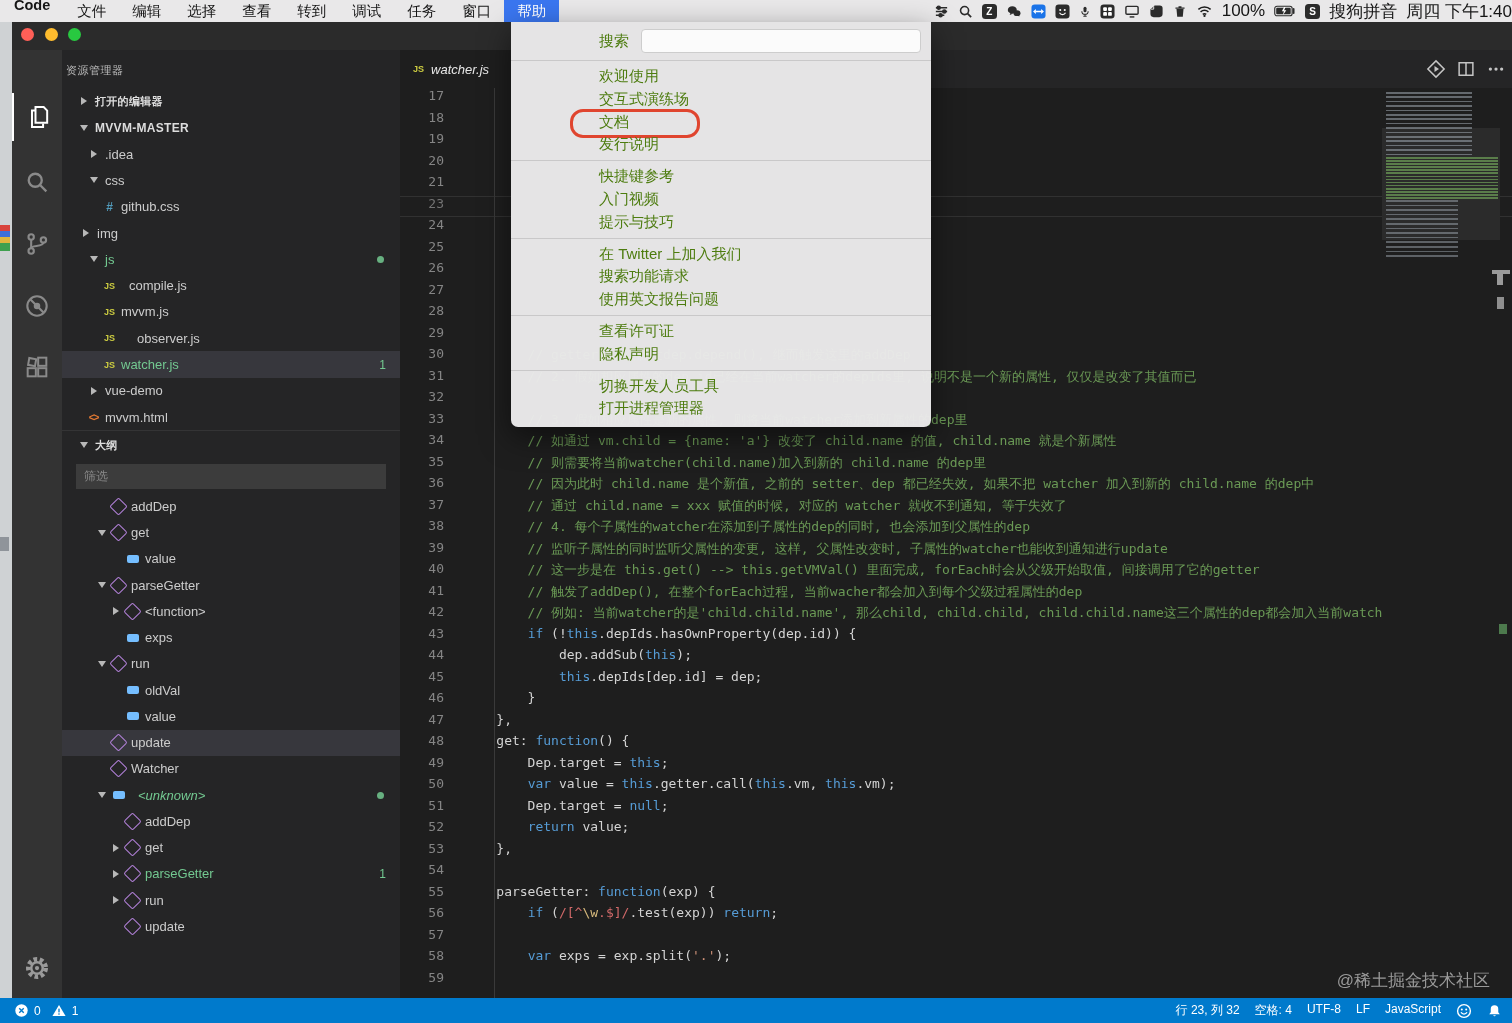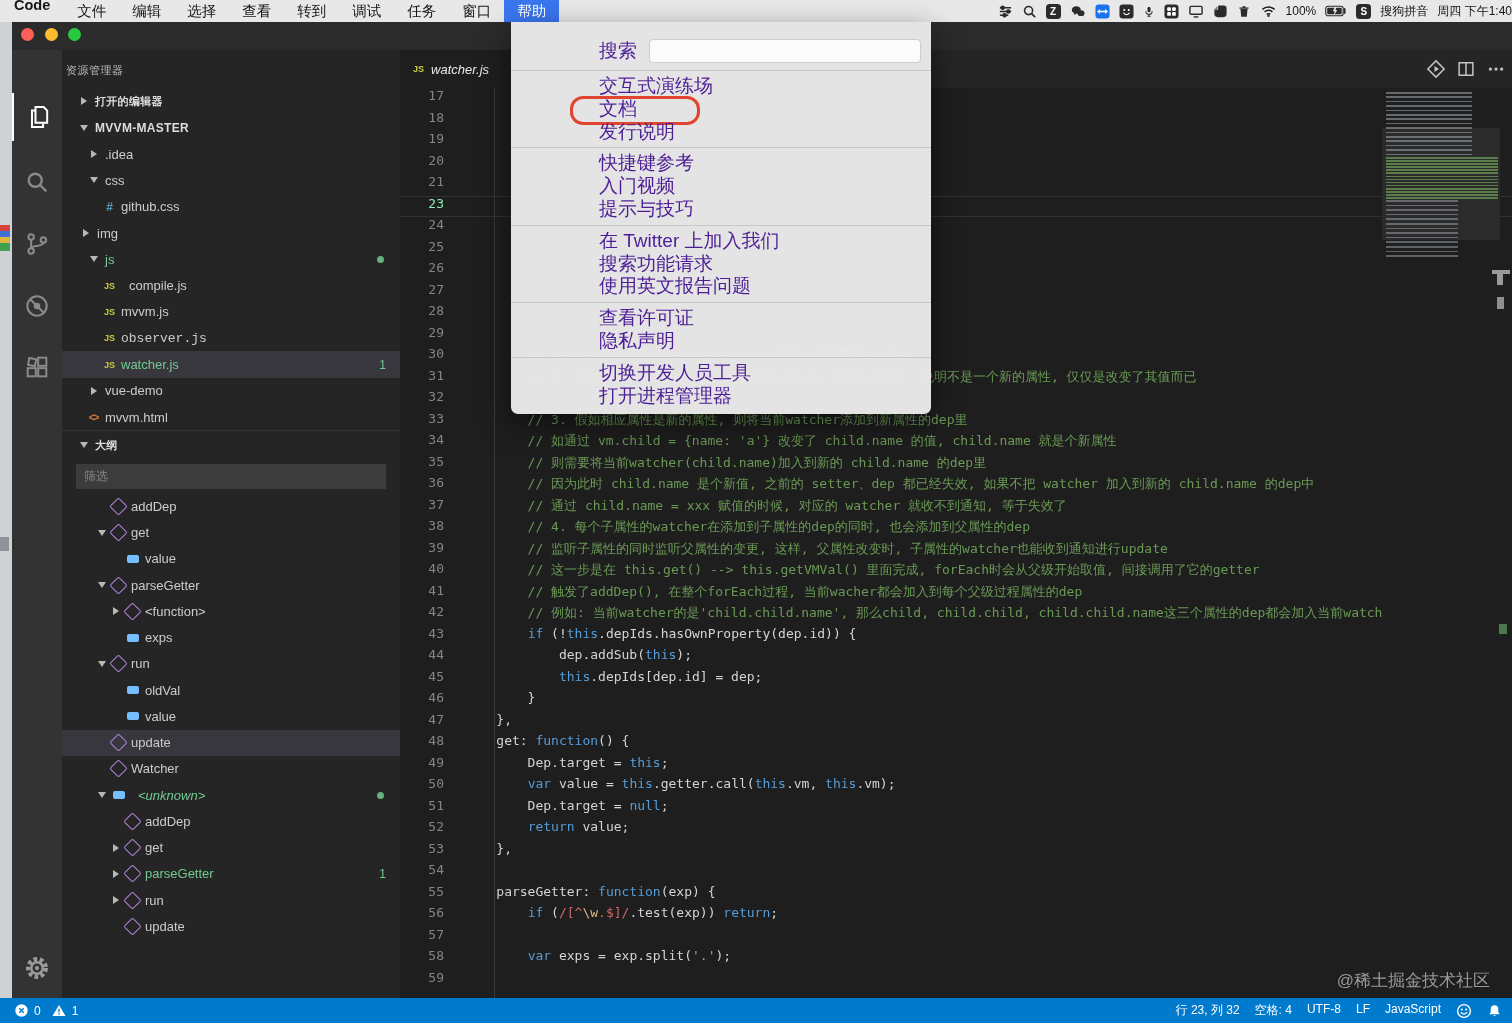--- a/index.html
+++ b/index.html
@@ -9,21 +9,21 @@
   #macbar{position:absolute;left:0;top:0;width:1512px;height:22px;background:#e9e8e9;
           display:flex;align-items:stretch;font-size:14.5px;color:#151515;z-index:60;}
   .mb-app{font-weight:bold;padding:0 14px 12px 14px;display:flex;align-items:center;}
   #mb-items{display:flex;}
   .mb-item{padding:0 13px;display:flex;align-items:center;}
   .mb-help{padding:0 13px;display:flex;align-items:center;background:#3a76f0;color:#fff;}
   #tray{margin-left:auto;display:flex;align-items:center;gap:9px;padding-right:0;}
   .tray-ic{display:flex;align-items:center;}
   .tray-app{width:15px;height:15px;border-radius:3.5px;background:#2b2b2b;color:#fff;font-size:10px;
             font-weight:bold;display:flex;align-items:center;justify-content:center;}
-  .tray-text{font-size:12px;color:#151515;white-space:nowrap;}
+  .tray-text{font-size:17px;color:#151515;white-space:nowrap;}
   
   #desktop{position:absolute;left:0;top:22px;width:12px;bottom:0;background:#cfd2d4;}
   #desktop .spk1{position:absolute;left:0;top:203px;width:10px;height:26px;
      background:linear-gradient(#d8433c 0 6px,#3f6fd8 6px 12px,#e0b53e 12px 18px,#3fa04f 18px 26px);}
   #desktop .spk2{position:absolute;left:0;top:515px;width:9px;height:14px;background:#8f949a;}
   
   #window{position:absolute;left:12px;top:22px;right:0;bottom:0;background:#1e1e1e;}
   #titlebar{position:absolute;left:0;top:0;right:0;height:28px;background:#2b2b2b;}
   .tl{position:absolute;top:6px;width:13px;height:13px;border-radius:50%;}
   .tl.r{left:9px;background:#ff5f57;} .tl.y{left:33px;background:#febc2e;} .tl.g{left:56px;background:#28c840;}
@@ -58,21 +58,21 @@
   #tabs{position:absolute;left:0;top:0;right:0;height:38px;background:#252526;}
   #tab-active{position:absolute;left:0;top:0;width:118px;height:38px;background:#1e1e1e;display:flex;
               align-items:center;gap:7px;padding-left:13px;box-sizing:border-box;}
   #tab-active .tlabel{font-style:italic;font-size:13px;color:#e8e8e8;}
   #tab-actions{position:absolute;right:6px;top:0;height:38px;display:flex;align-items:center;gap:10px;}
   #codeview{position:absolute;left:0;top:38px;right:0;bottom:0;overflow:hidden;}
   .code-line{height:21.5px;display:flex;white-space:pre;font-family:"DejaVu Sans Mono",monospace;font-size:13px;}
   .code-line .ln{flex:0 0 44px;text-align:right;color:#858585;}
   .code-line .ctext{padding-left:21px;}
   .code-line.cur{box-shadow:inset 0 1px 0 #313131, inset 0 -1px 0 #313131;}
-  .code-line.cur .ln{color:#86efac;}
+  .code-line.cur .ln{color:#737373;}
   .tk-c{color:#6A9955;} .tk-k{color:#569CD6;} .tk-p{color:#D4D4D4;} .tk-r{color:#D16969;}
   .tk-e{color:#D7BA7D;} .tk-s{color:#CE9178;}
   #indent-guide{position:absolute;left:94px;top:0;height:912px;width:1px;background:#3a3a3a;}
   
   #minimap{position:absolute;right:12px;top:0;width:118px;bottom:0;background:#1e1e1e;}
   .mm{position:absolute;left:4px;background-repeat:repeat-y;}
   .mm1{top:4px;height:64px;width:86px;
        background-image:repeating-linear-gradient(180deg,rgba(170,180,190,.5) 0 1.6px,transparent 1.6px 4.4px);}
   .mm2{top:69px;height:42px;width:112px;
        background-image:repeating-linear-gradient(180deg,rgba(106,153,85,.75) 0 1.6px,transparent 1.6px 3.1px);}
@@ -88,21 +88,21 @@
   
   #statusbar{position:absolute;left:0;right:0;bottom:0;height:25px;background:#007acc;display:flex;
              align-items:center;color:#fff;font-size:12px;padding:0 10px 0 14px;box-sizing:border-box;z-index:40;}
   #sb-left{display:flex;align-items:center;gap:5px;}
   #sb-right{margin-left:auto;display:flex;align-items:center;gap:15px;}
   
   #watermark{position:absolute;right:22px;top:969px;color:#9a9a9a;font-size:17px;z-index:45;}
   
   #helpmenu{position:absolute;left:511px;top:22px;width:420px;background:rgba(235,234,235,.97);
             border-radius:0 0 7px 7px;box-shadow:0 10px 30px rgba(0,0,0,.5);z-index:70;
-            padding:14px 0 7px 0;font-size:19px;color:#4c1d95;}
+            padding:4px 0 7px 0;font-size:15px;color:#4d7c0f;}
   .menu-search{height:30px;display:flex;align-items:center;padding-left:88px;padding-right:10px;gap:12px;}
   .menu-search-box{flex:1;height:22px;background:#fbfbfb;border:1px solid #cdcdcd;border-radius:4px;}
   .menu-sep{height:1px;background:#c9c8c9;margin:4px 0;}
   .menu-item{height:22.8px;line-height:22.8px;padding-left:88px;position:relative;}
   .ring{position:absolute;left:59px;top:-2px;width:124px;height:23px;border:3px solid #e0452f;border-radius:13px;}
   svg{display:block;}
 </style>
 </head>
 <body>
 
@@ -343,21 +343,21 @@
         <div class="row" style="padding-left: 40px;">
           <span class="slot">
             <span class="fi-js">JS</span>
           </span>
           <span class="lbl" style="margin-left: 4px;">mvvm.js</span>
         </div>
         <div class="row" style="padding-left: 40px;">
           <span class="slot">
             <span class="fi-js">JS</span>
           </span>
-          <span class="lbl" style="margin-left: 4px; font-family: Liberation Mono, monospace;">observer.js</span>
+          <span class="lbl" style="margin-left: 20px;">observer.js</span>
         </div>
         <div class="row sel green" style="padding-left: 40px;">
           <span class="slot">
             <span class="fi-js">JS</span>
           </span>
           <span class="lbl" style="margin-left: 4px;">watcher.js</span>
           <span class="badge">1</span>
         </div>
         <div class="row" style="padding-left: 24px; align-items: center;">
           <span class="slot">
@@ -615,20 +615,21 @@
 </div>
 
 <div id="watermark">@稀土掘金技术社区</div>
 
 <div id="helpmenu">
     <div class="menu-search">
       <span>搜索</span>
       <div class="menu-search-box"></div>
     </div>
     <div class="menu-sep"></div>
+    <div class="menu-item">欢迎使用</div>
     <div class="menu-item">交互式演练场</div>
     <div class="menu-item">文档<div class="ring"></div></div>
     <div class="menu-item">发行说明</div>
     <div class="menu-sep"></div>
     <div class="menu-item">快捷键参考</div>
     <div class="menu-item">入门视频</div>
     <div class="menu-item">提示与技巧</div>
     <div class="menu-sep"></div>
     <div class="menu-item">在 Twitter 上加入我们</div>
     <div class="menu-item">搜索功能请求</div>

